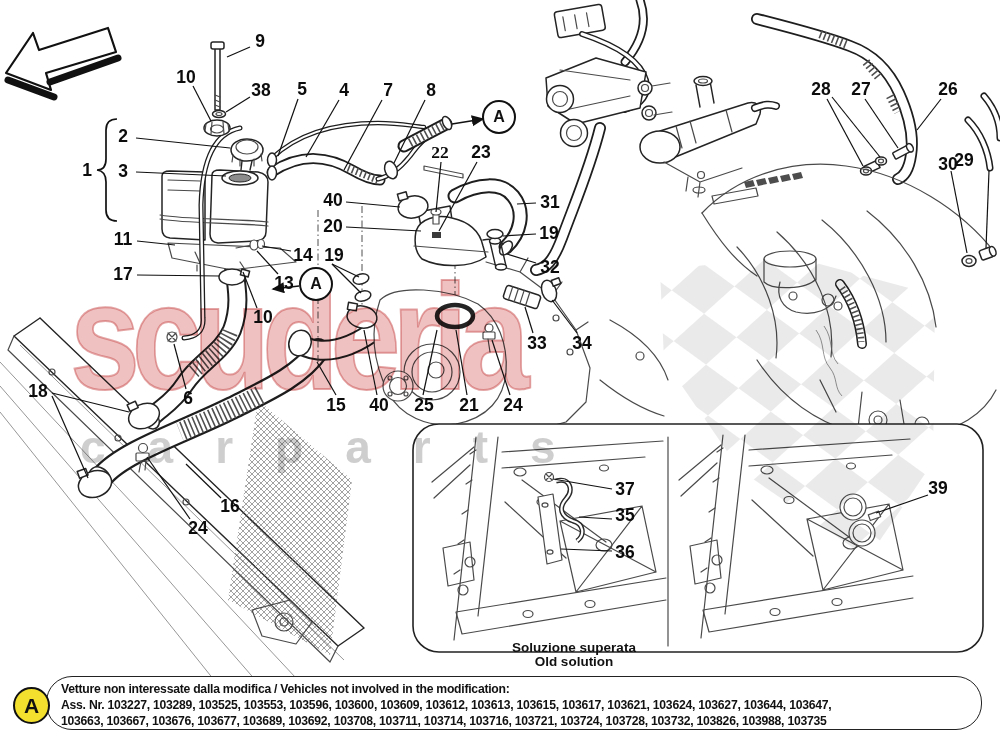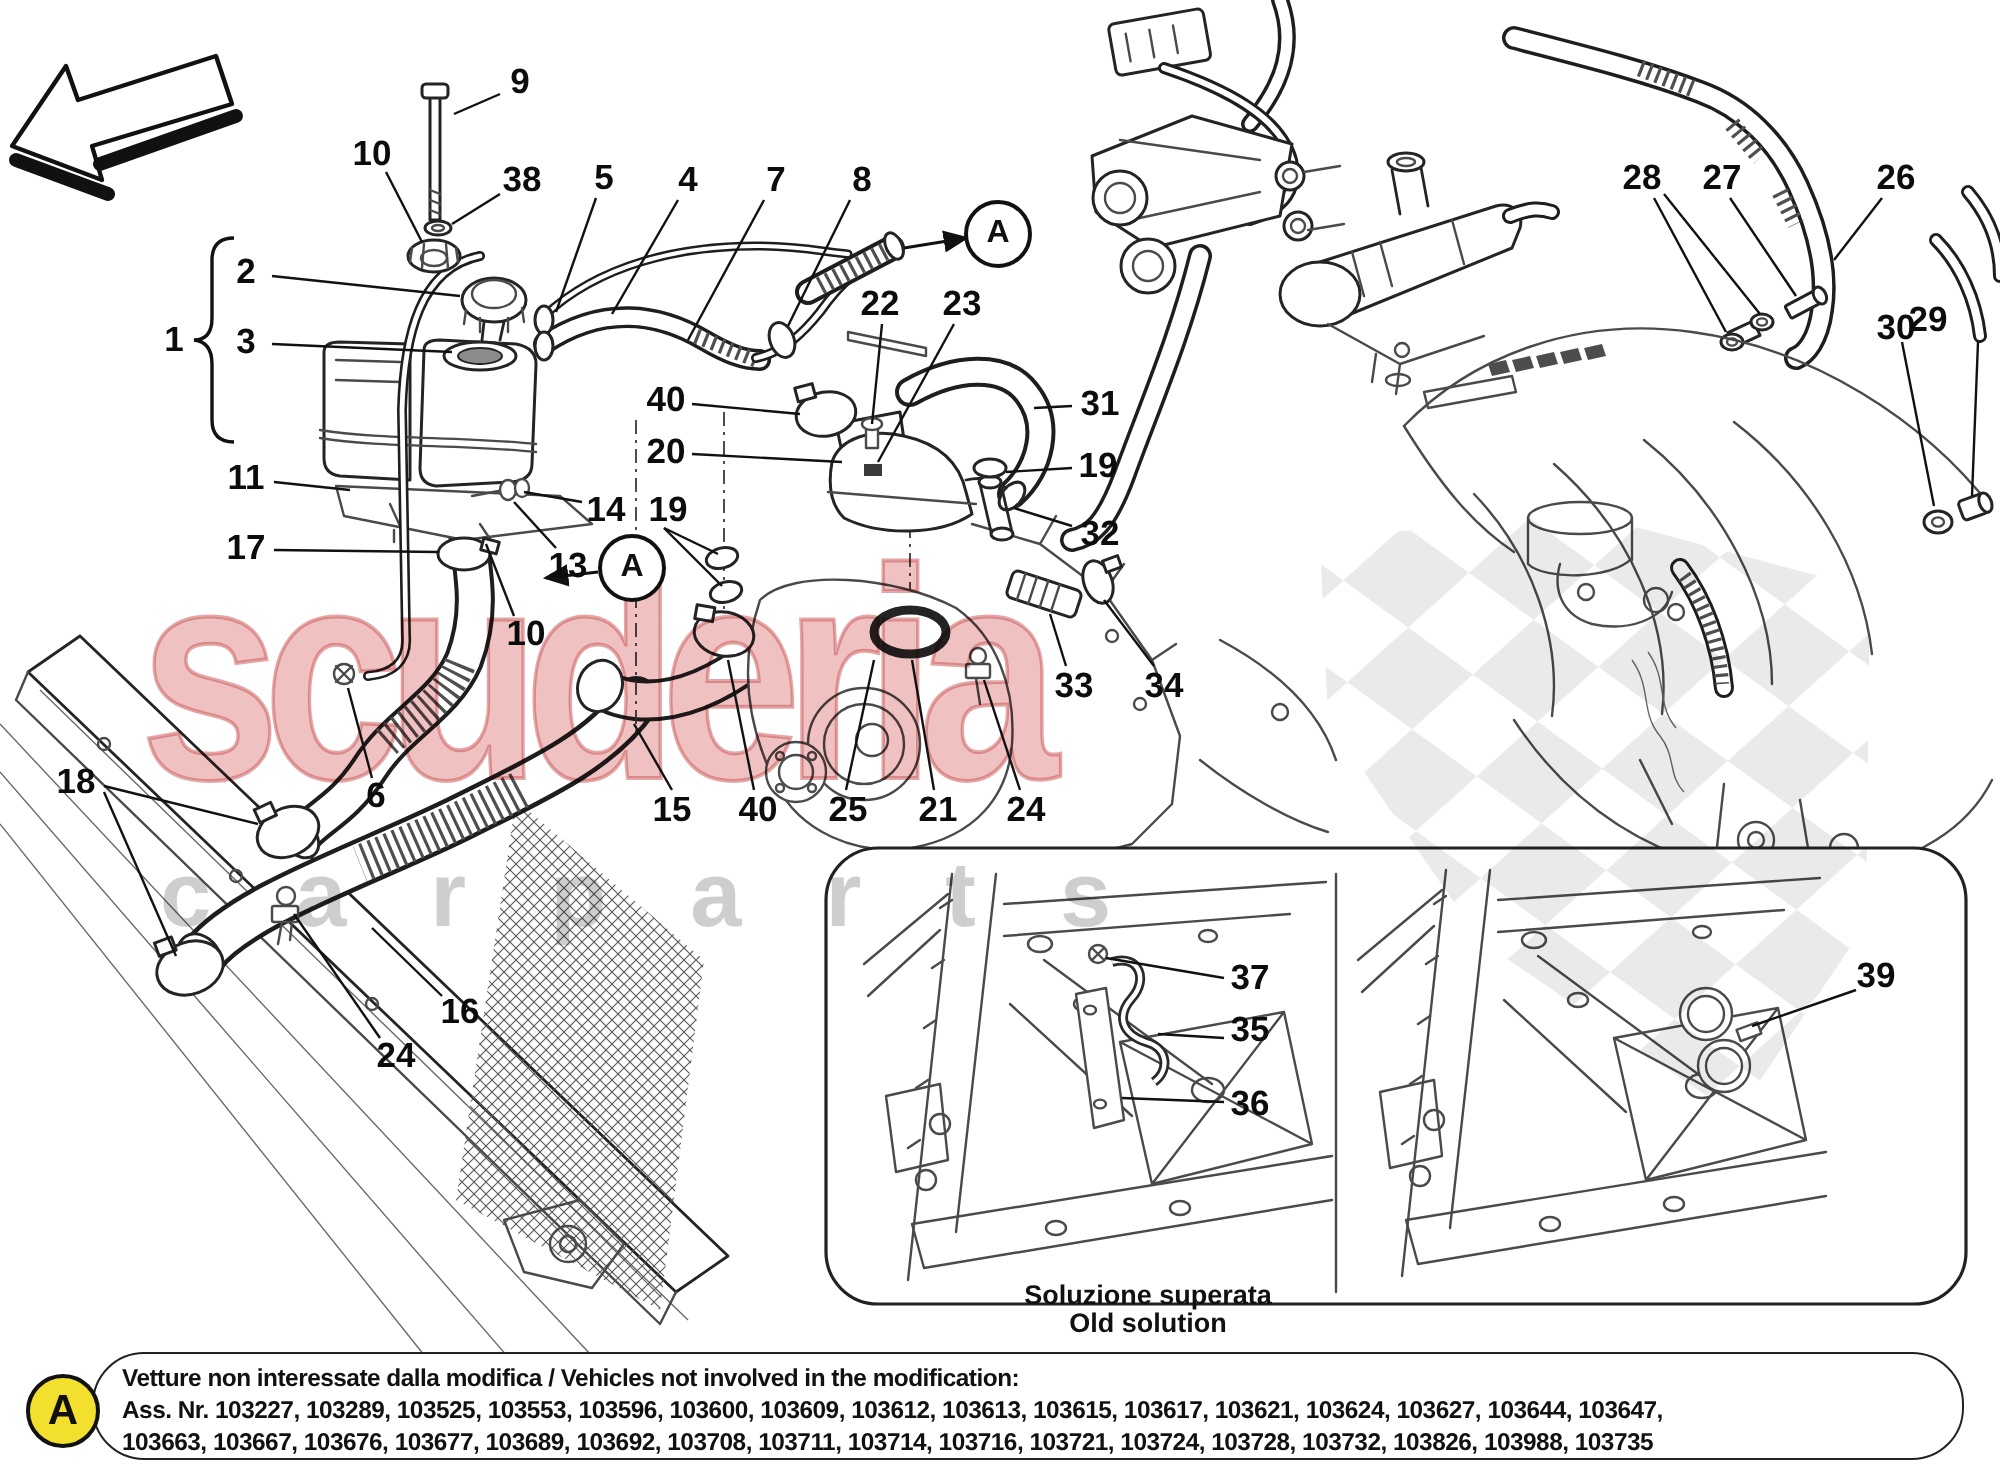--- a/index.html
+++ b/index.html
@@ -439,21 +439,21 @@
 <div id="labels">
       <div class="callout" style="left: 260px; top: 41px;">9</div>
       <div class="callout" style="left: 186px; top: 77px;">10</div>
       <div class="callout" style="left: 261px; top: 90px;">38</div>
       <div class="callout" style="left: 302px; top: 89px;">5</div>
       <div class="callout" style="left: 344px; top: 90px;">4</div>
       <div class="callout" style="left: 388px; top: 90px;">7</div>
       <div class="callout" style="left: 431px; top: 90px;">8</div>
       <div class="callout" style="left: 123px; top: 136px;">2</div>
       <div class="callout" style="left: 123px; top: 171px;">3</div>
-      <div class="callout" style="left: 440px; top: 152px;">22</div>
+      <div class="callout" style="left: 440px; top: 152px; font-family: Liberation Serif, serif;">22</div>
       <div class="callout" style="left: 481px; top: 152px;">23</div>
       <div class="callout" style="left: 333px; top: 200px;">40</div>
       <div class="callout" style="left: 550px; top: 202px;">31</div>
       <div class="callout" style="left: 333px; top: 226px;">20</div>
       <div class="callout" style="left: 549px; top: 233px;">19</div>
       <div class="callout" style="left: 123px; top: 239px;">11</div>
       <div class="callout" style="left: 303px; top: 255px;">14</div>
       <div class="callout" style="left: 334px; top: 255px;">19</div>
       <div class="callout" style="left: 284px; top: 283px;">13</div>
       <div class="callout" style="left: 123px; top: 274px;">17</div>

